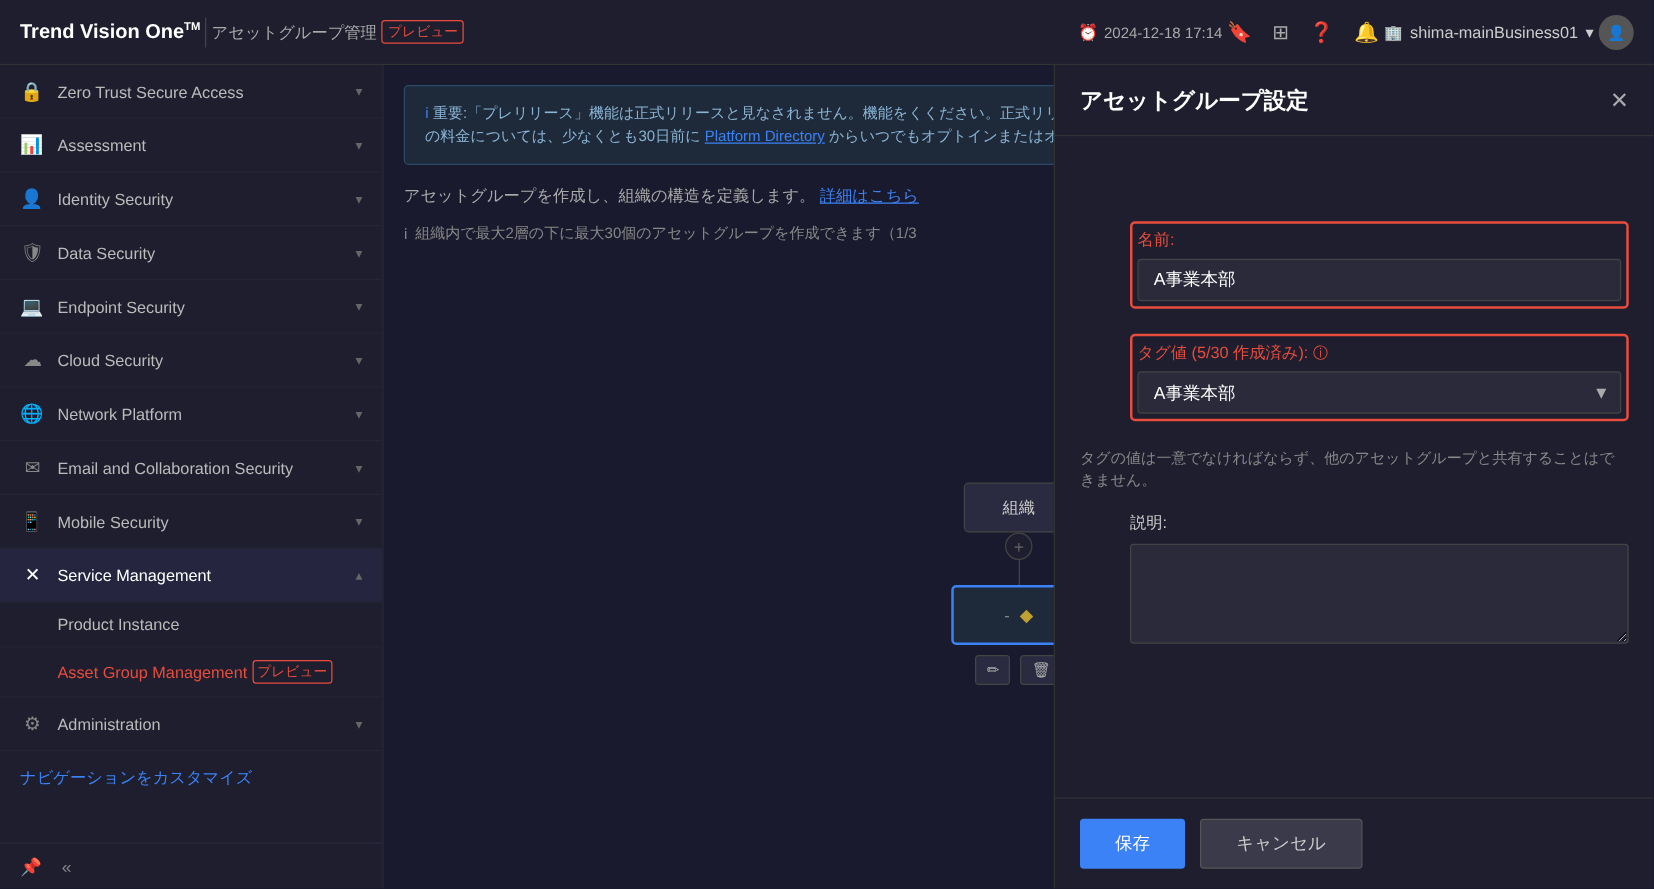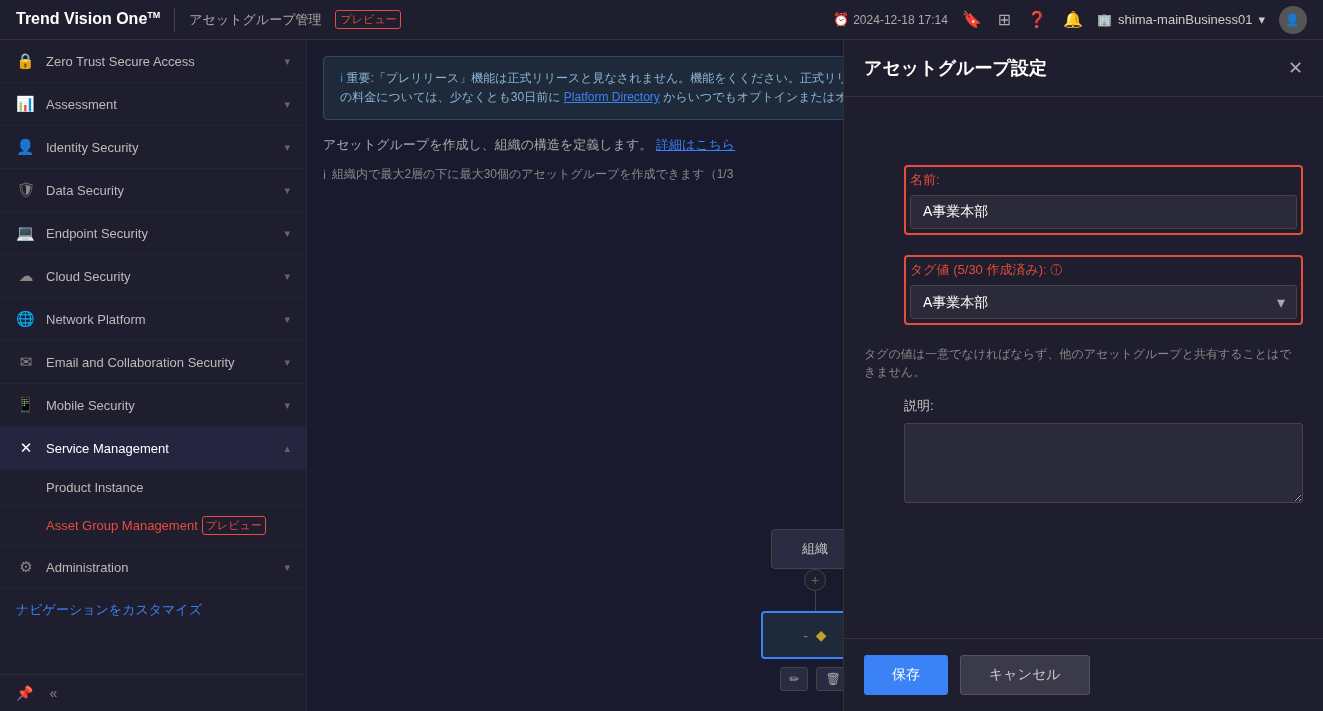--- a/index.html
+++ b/index.html
@@ -1,27 +1,27 @@
 <!DOCTYPE html>
 <html><head>
   <meta charset="utf-8">
   <style>
     * { box-sizing: border-box; margin: 0; padding: 0; }
     body { font-family: 'Segoe UI', Arial, sans-serif; background: #1a1a2e; color: #ccc; height: 711px; width: 1323px; overflow: hidden; display: flex; flex-direction: column; }
 
     
     .topbar {
       background: #1e1e2e;
-      height: 40px;
+      height: 52px;
       display: flex;
       align-items: center;
       padding: 0 16px;
       border-bottom: 1px solid #333;
       flex-shrink: 0;
-      gap: 14px;
+      gap: 4px;
     }
     .topbar-logo {
       font-size: 16px;
       font-weight: 600;
       color: #fff;
       white-space: nowrap;
     }
     .topbar-logo sup { font-size: 9px; }
     .topbar-divider { width: 1px; height: 24px; background: #444; }
     .topbar-breadcrumb { font-size: 13px; color: #aaa; }
@@ -127,21 +127,21 @@
       color: #888;
       display: flex;
       align-items: center;
       gap: 6px;
     }
 
     
     .tree-area {
       flex: 1;
       display: flex;
-      align-items: flex-end;
+      align-items: center;
       justify-content: center;
       padding: 20px;
       position: relative;
     }
 
     .org-tree {
       display: flex;
       flex-direction: column;
       align-items: center;
       gap: 0;

